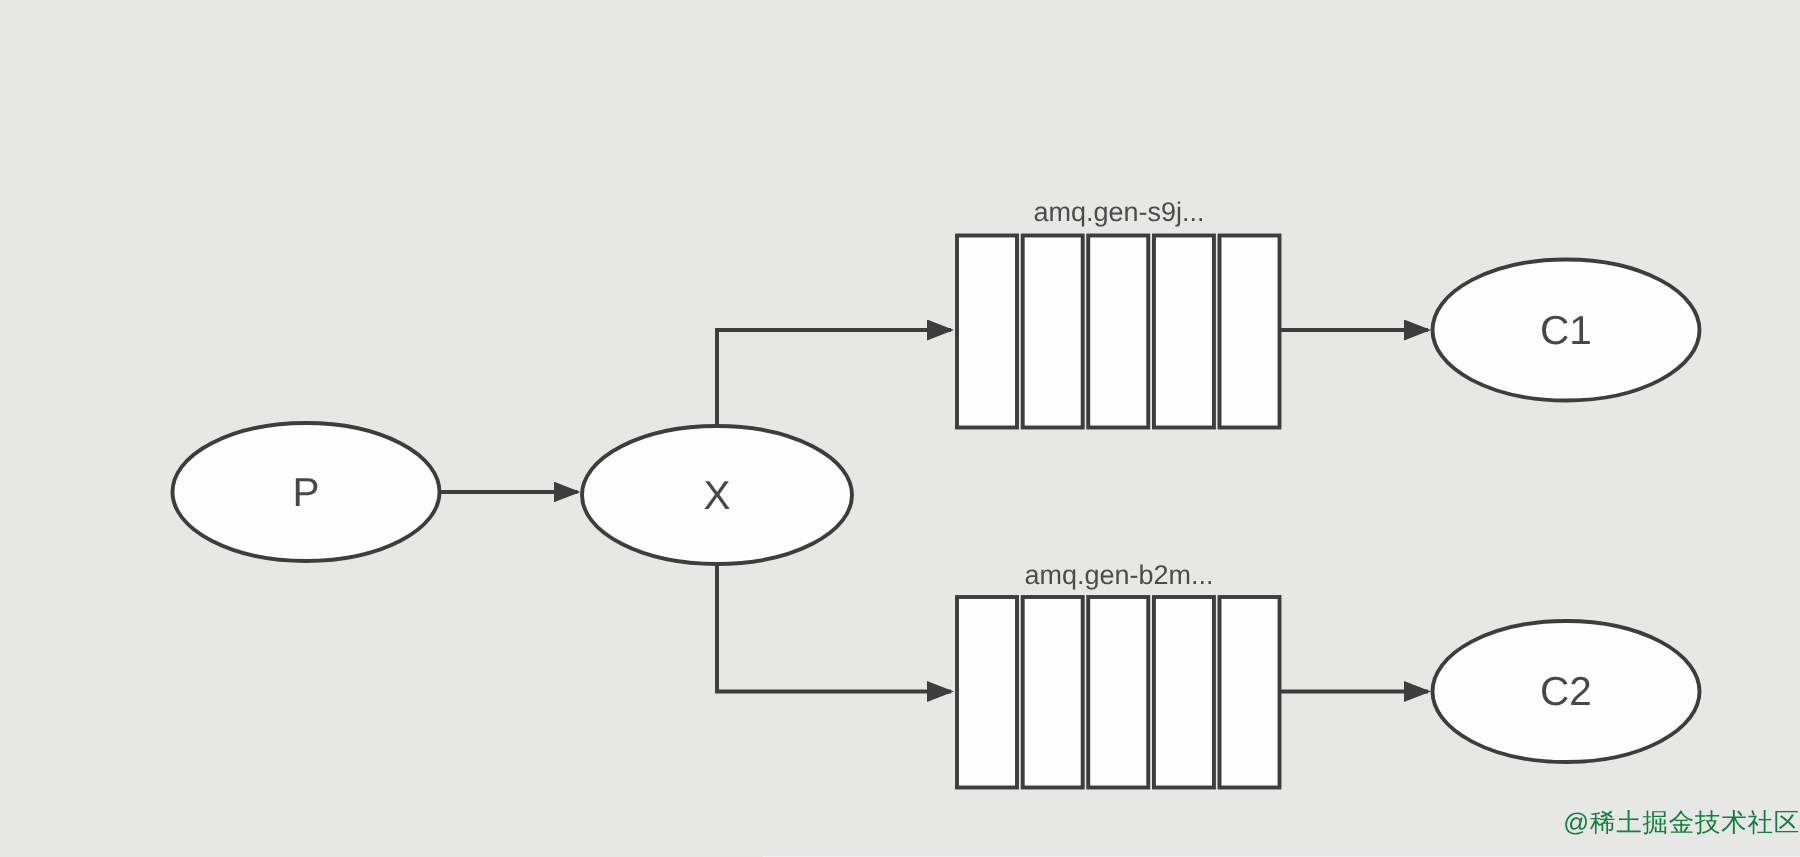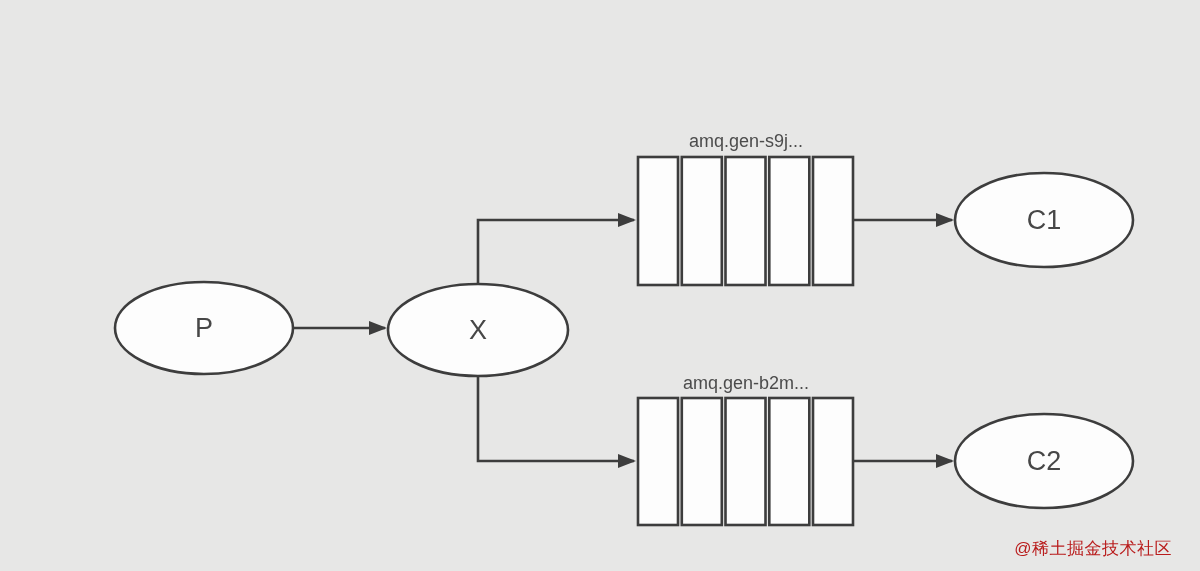--- a/index.html
+++ b/index.html
@@ -35,23 +35,23 @@
     text-anchor: middle;
   }
   .queue-label {
     fill: #4c4c4c;
     font-size: 18px;
     font-family: "Liberation Sans", "DejaVu Sans", sans-serif;
     text-anchor: middle;
   }
   .watermark {
     position: absolute;
-    right: 28px;
+    right: 0;
     bottom: 11px;
-    color: #b91c1c;
+    color: #15803d;
     font-size: 17px;
     letter-spacing: 0.5px;
     user-select: none;
   }
 </style>
 </head>
 <body>
 
 <div class="canvas">
   <svg width="1200" height="571" viewBox="0 0 1200 571">

